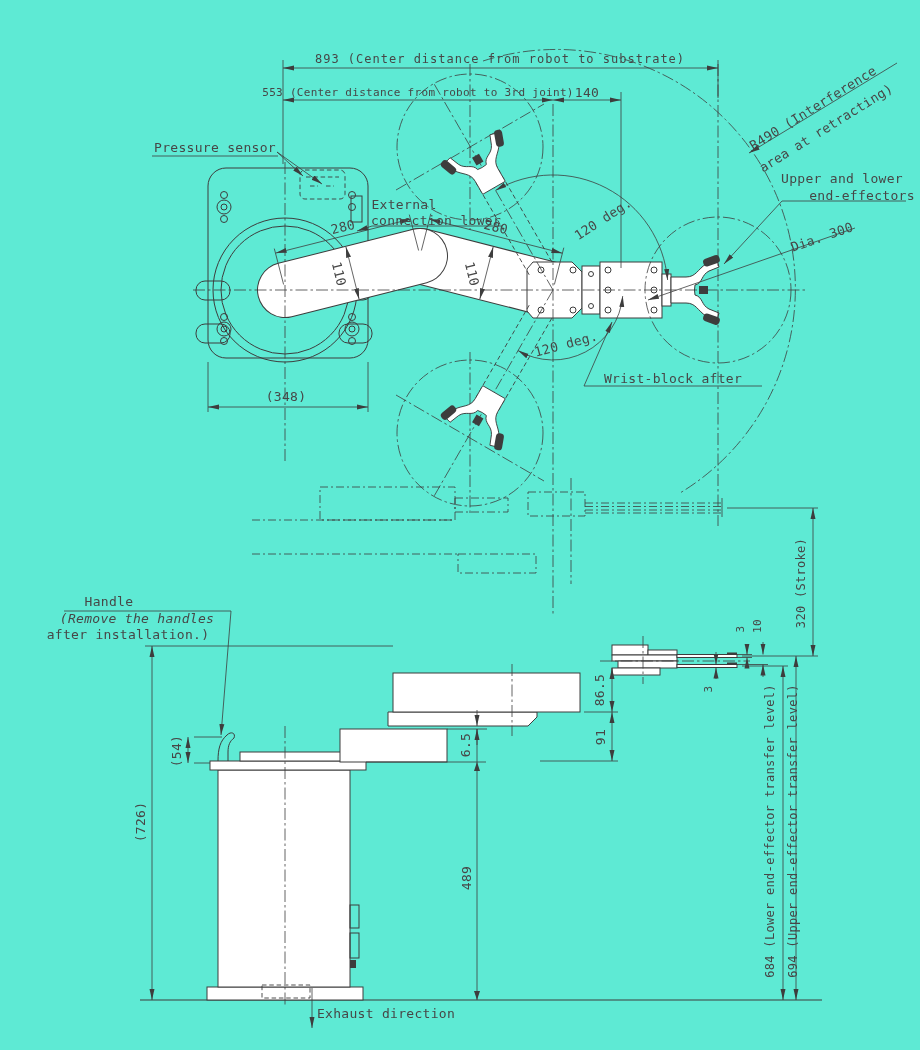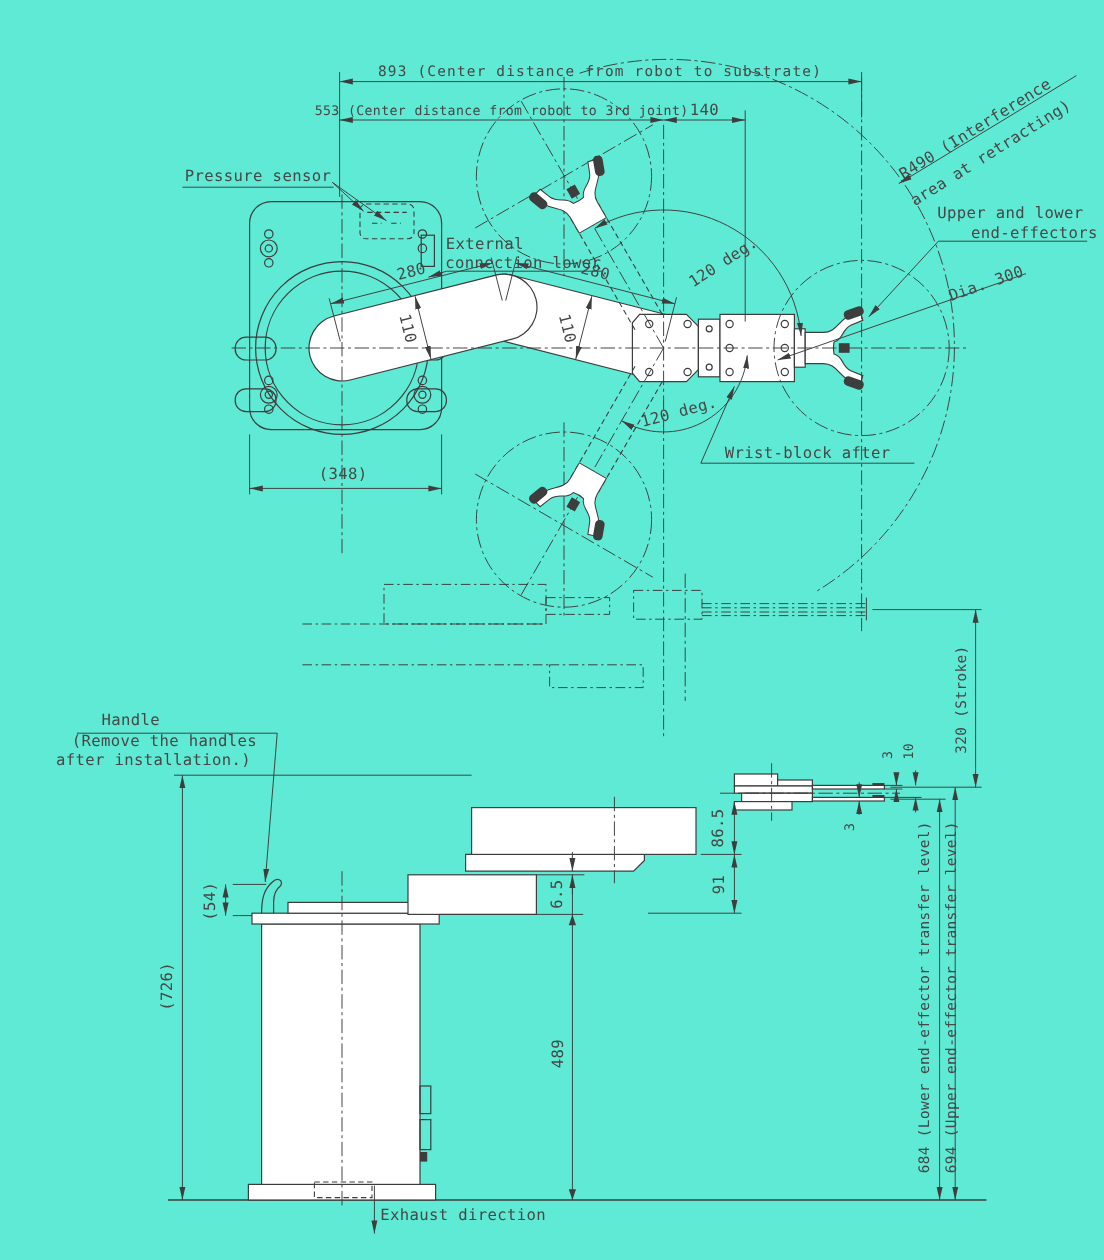--- a/index.html
+++ b/index.html
@@ -280,21 +280,21 @@
 <div class="lbl" style="left:603px;top:219px;transform:translate(-50%,-50%) rotate(-33deg);">120 deg.</div>
 <div class="lbl" style="left:566px;top:344px;transform:translate(-50%,-50%) rotate(-15deg);">120 deg.</div>
 
 <div class="lbl" style="left:343px;top:227px;transform:translate(-50%,-50%) rotate(-14deg);">280</div>
 <div class="lbl" style="left:496px;top:227px;transform:translate(-50%,-50%) rotate(14deg);">280</div>
 <div class="lbl" style="left:339px;top:274px;transform:translate(-50%,-50%) rotate(76deg);">110</div>
 <div class="lbl" style="left:472px;top:274px;transform:translate(-50%,-50%) rotate(76deg);">110</div>
 <div class="lbl" style="left:286px;top:396px;text-align:right;">(348)</div>
 
 <div class="lbl" style="left:98px;top:601px;margin-left:11px;">Handle</div>
-<div class="lbl" style="left:137px;top:618px;">(Remove the handles</div>
+<div class="lbl" style="left:137px;top:618px;font-style:italic;">(Remove the handles</div>
 <div class="lbl" style="left:128px;top:634px;">after installation.)</div>
 
 <div class="lbl r90 s12" style="left:801px;top:583px;">320 (Stroke)</div>
 <div class="lbl r90 s12" style="left:770px;top:831px;">684 (Lower end-effector transfer level)</div>
 <div class="lbl r90 s12" style="left:793px;top:831px;">694 (Upper end-effector transfer level)</div>
 <div class="lbl r90" style="left:466px;top:878px;">489</div>
 <div class="lbl r90" style="left:599px;top:690px;">86.5</div>
 <div class="lbl r90" style="left:600px;top:737px;">91</div>
 <div class="lbl r90" style="left:465px;top:745px;">6.5</div>
 <div class="lbl r90" style="left:140px;top:822px;">(726)</div>

